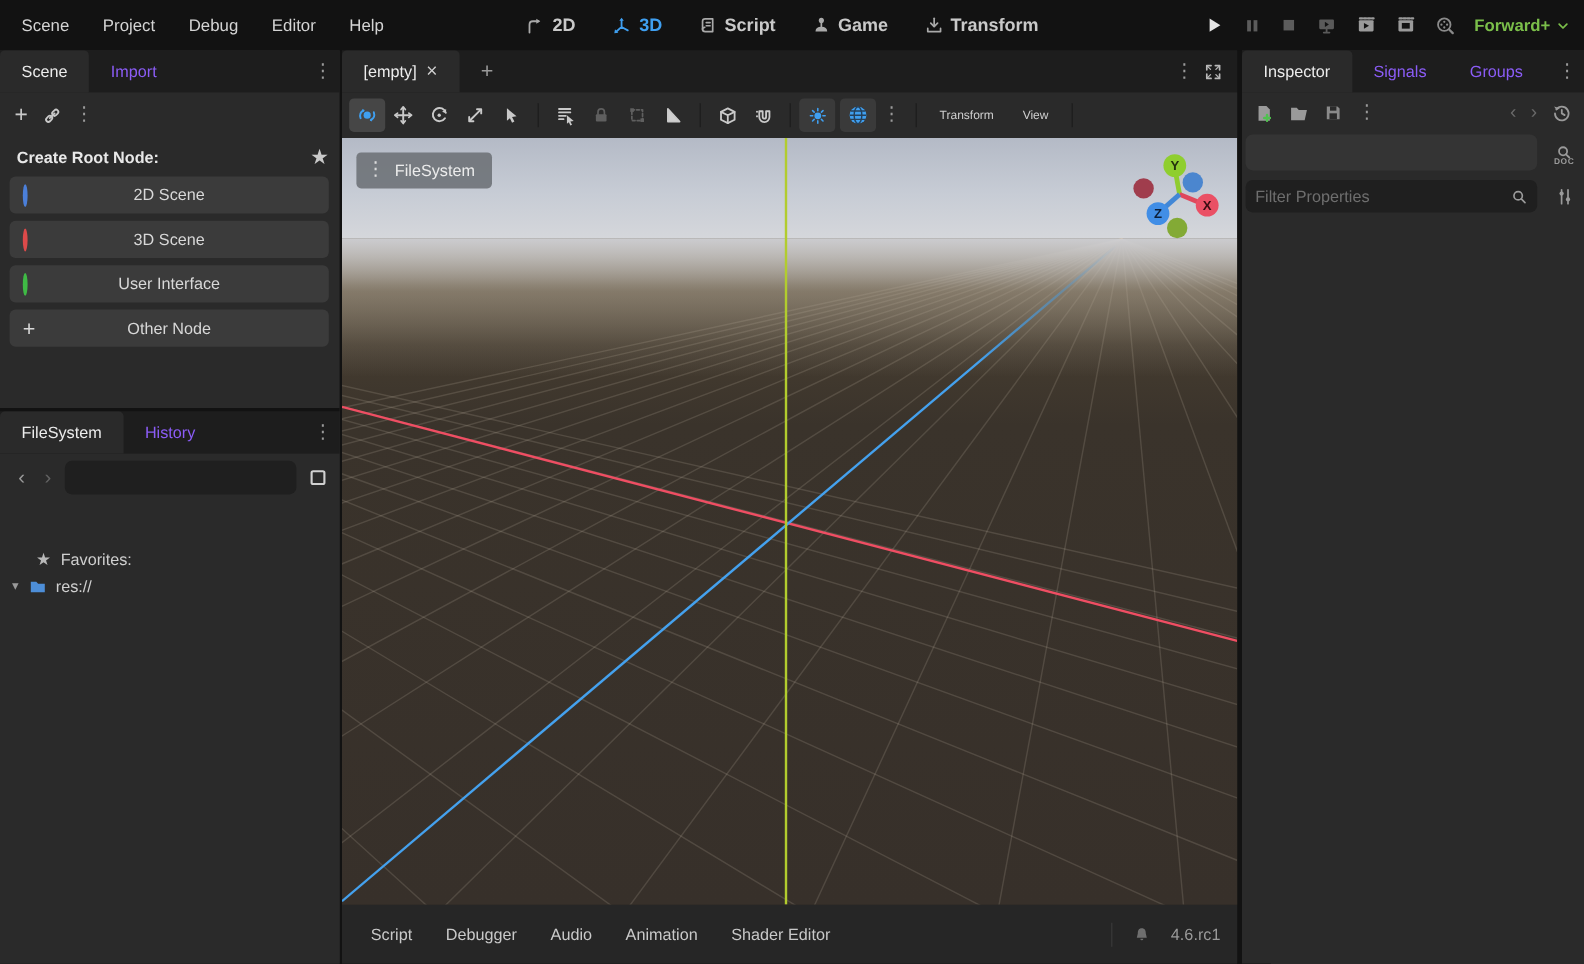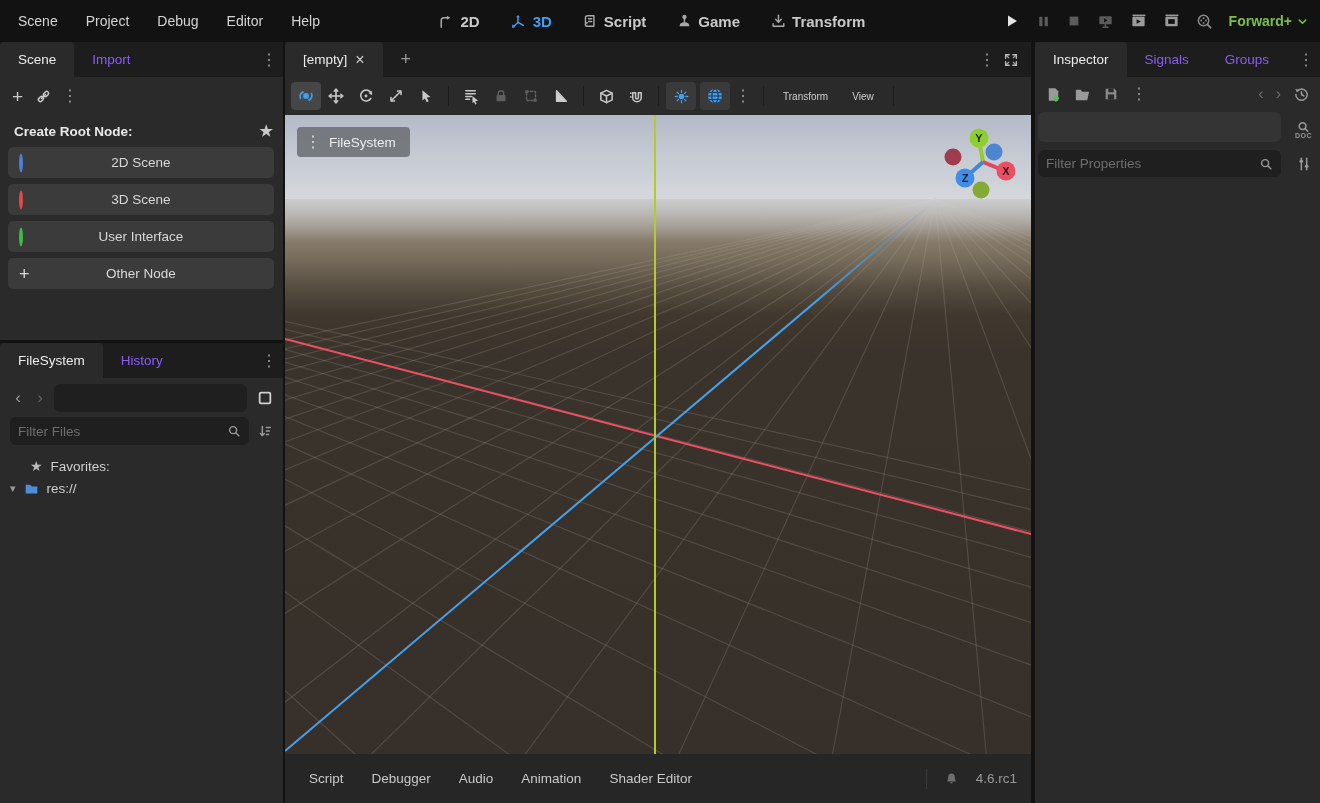--- a/index.html
+++ b/index.html
@@ -255,36 +255,20 @@
     <div class="dots strip-dots">⋮</div>
   </div>
   <div class="fs-nav">
     <span class="navarrow">‹</span>
     <span class="navarrow dim">›</span>
     <div class="inputbox" style="flex:1; height:28px;">
       <input value="" style="">
     </div>
     <svg class="icon" width="16" height="16" viewBox="0 0 18 18" style="color:#d0d0d0; margin-left:4px;">
         <rect x="3" y="3" width="12" height="12" rx="1.5" stroke-width="2"></rect>
-      </svg>
-  </div>
-  <div class="fs-filter">
-    <div class="inputbox" style="flex:1; height:28px;">
-      <input placeholder="Filter Files" style="">
-      <svg class="icon mag" width="14" height="14" viewBox="0 0 16 16">
-          <circle cx="7" cy="7" r="4"></circle>
-          <line x1="10" y1="10" x2="13.5" y2="13.5"></line>
-        </svg>
-    </div>
-    <svg class="icon" width="16" height="16" viewBox="0 0 18 18" style="color:#9a9a9a;">
-        <line x1="6" y1="4" x2="6" y2="14"></line>
-        <path d="M3.8 11.8 L6 14 L8.2 11.8"></path>
-        <line x1="10.5" y1="5" x2="15" y2="5"></line>
-        <line x1="10.5" y1="9" x2="14" y2="9"></line>
-        <line x1="10.5" y1="13" x2="13" y2="13"></line>
       </svg>
   </div>
   <div class="tree">
     <div class="tree-row" style="padding-left:30px;">
       <span style="color:#b9b9b9; font-size:14px;">★</span>
       <span>Favorites:</span>
     </div>
     <div class="tree-row" style="padding-left:10px;">
       <span style="color:#9a9a9a; font-size:11px;">▾</span>
       <svg width="15" height="15" viewBox="0 0 18 18">

